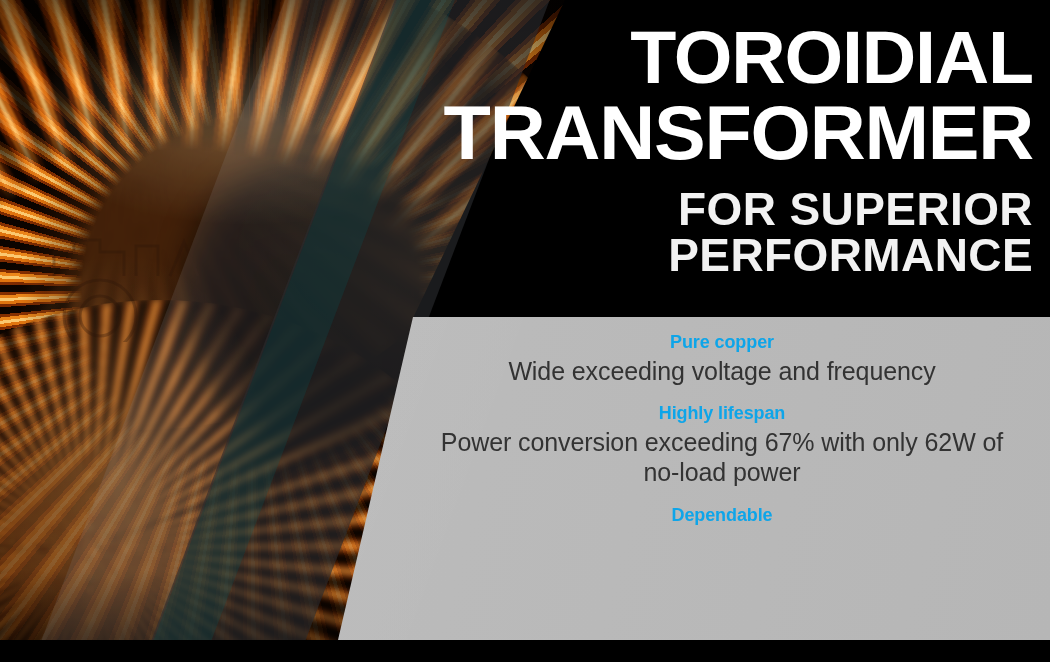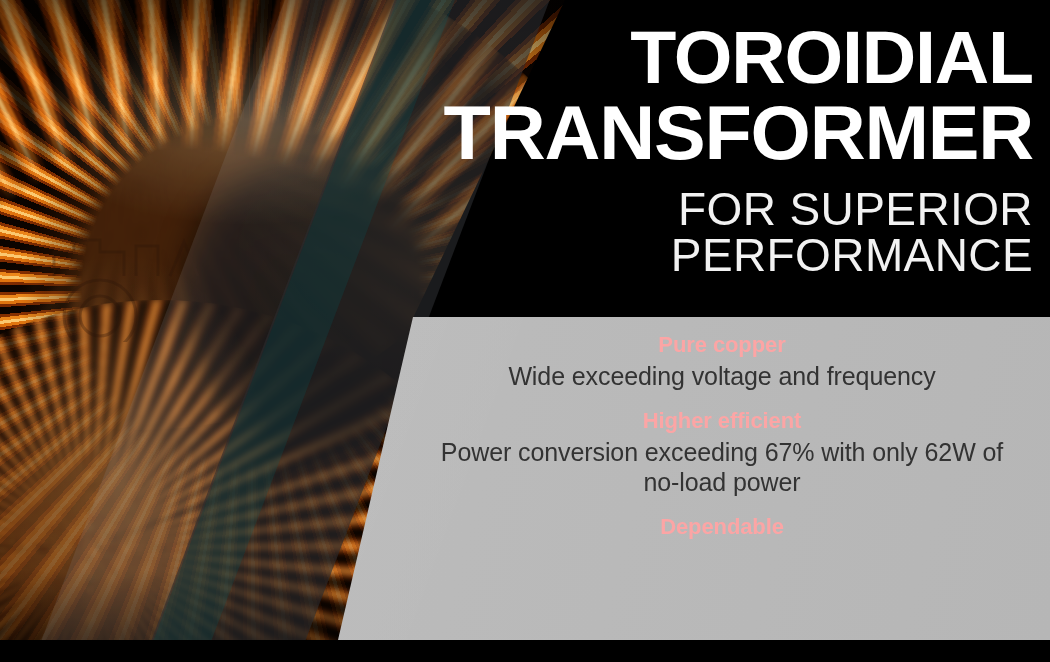--- a/index.html
+++ b/index.html
@@ -224,44 +224,44 @@
     line-height:0.96;
     letter-spacing:-1.2px;
     text-transform:uppercase;
     transform:scaleX(1.02);
     transform-origin:right center;
   }
   .headline .l2{ margin-top:4px; font-size:76px; }
   .headline .sub{
     display:block;
     margin-top:16px;
-    font-weight:400;
+    font-weight:700;
     font-size:46px;
     line-height:1;
     letter-spacing:0.4px;
     text-transform:uppercase;
     color:#f2f2f2;
   }
 
   
   .features{
     position:absolute;
     left:420px; top:332px; width:604px;
     z-index:5;
     text-align:center;
     color:#2b2b2b;
   }
   .feature{ margin-bottom:17px; }
   .feature:last-child{ margin-bottom:0; }
   .feature .ftitle{
     display:block;
     font-weight:700;
-    font-size:22px;
+    font-size:18px;
     line-height:1.22;
-    color:#fca5a5;
+    color:#0ea5e9;
     letter-spacing:-0.1px;
   }
   .feature .fdesc{
     display:block;
     font-weight:400;
     font-size:25px;
     line-height:1.21;
     color:#333333;
     letter-spacing:-0.1px;
     margin-top:2px;
@@ -309,21 +309,21 @@
     <span class="l2">TRANSFORMER</span>
     <span class="sub">FOR SUPERIOR PERFORMANCE</span>
   </div>
 
   <div class="features">
     <div class="feature">
       <span class="ftitle">Pure copper</span>
       <span class="fdesc">Wide exceeding voltage and frequency</span>
     </div>
     <div class="feature">
-      <span class="ftitle">Higher efficient</span>
+      <span class="ftitle">Highly lifespan</span>
       <span class="fdesc">Power conversion exceeding 67% with only 62W of no-load power</span>
     </div>
     <div class="feature">
       <span class="ftitle">Dependable</span>
     </div>
   </div>
 
 </div>
 
 </body></html>

